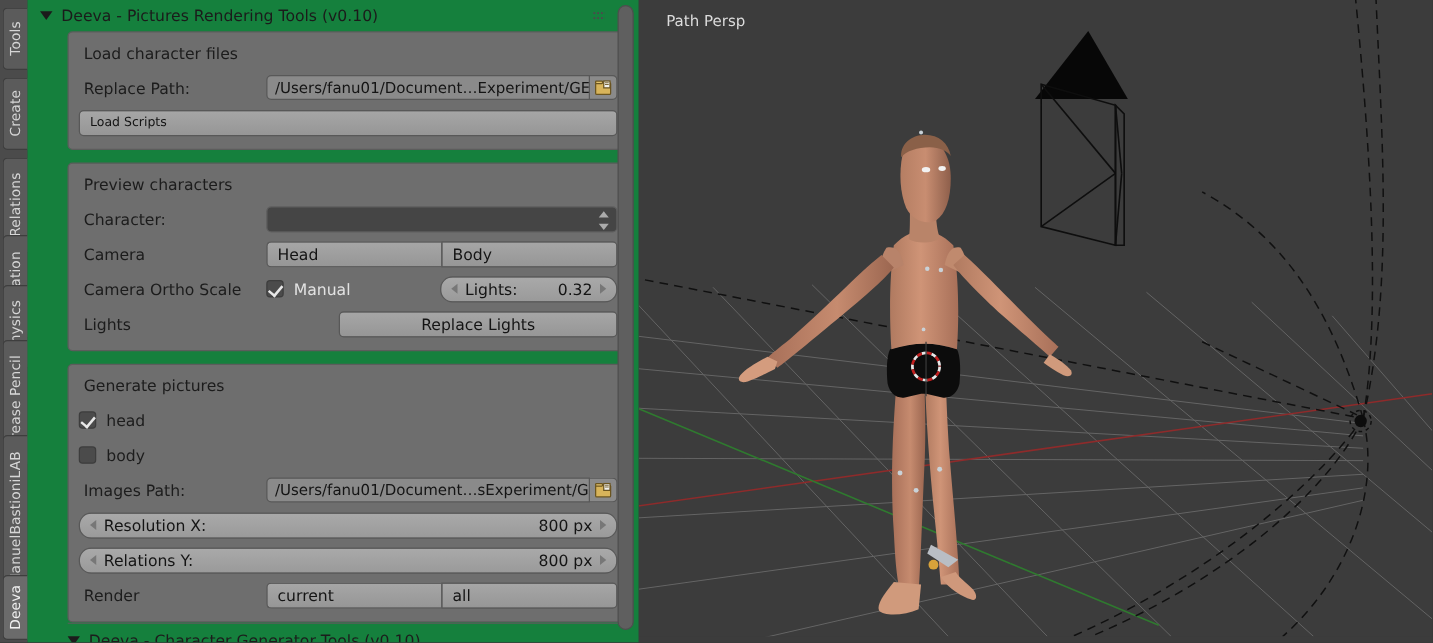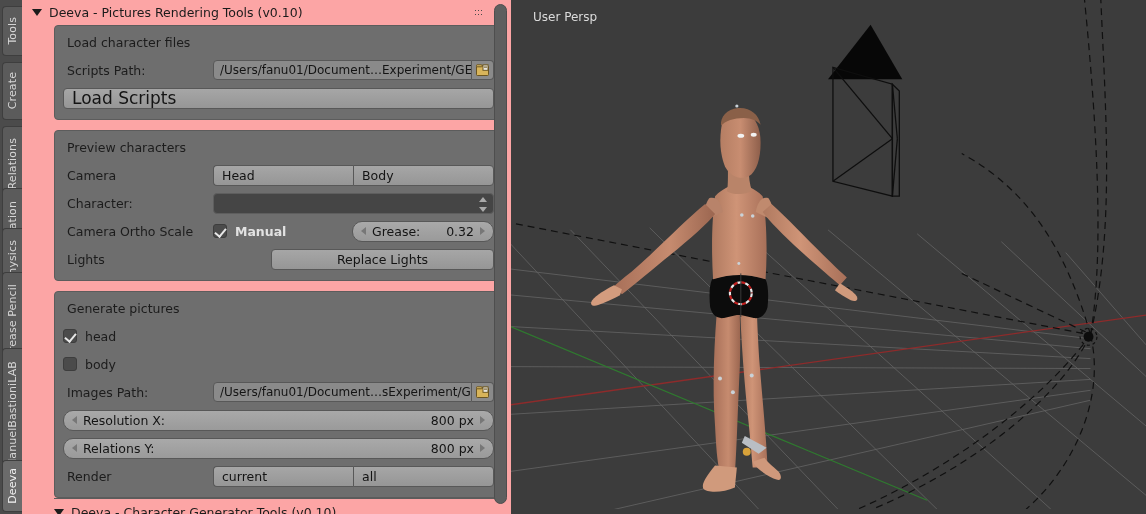--- a/index.html
+++ b/index.html
@@ -34,21 +34,21 @@
     writing-mode: vertical-rl;
     transform: rotate(180deg);
     white-space: nowrap;
     letter-spacing: .1px;
   }
   .vtab.active { background: #6b6b6b; color: #f0f0f0; }
 
   
   .panel {
     width: 489px; height: 514px;
-    background: #fca5a5;
+    background: #15803d;
     position: relative;
     flex: 0 0 489px;
     overflow: hidden;
   }
   .panel-header {
     height: 25px;
     display: flex; align-items: center;
     padding-left: 10px;
     color: #1b1b1b;
     font-size: 12.5px;
@@ -118,21 +118,21 @@
     display: flex; align-items: center; justify-content: center;
     cursor: pointer;
   }
   .wide-btn {
     width: 100%;
     height: 21px;
     background: linear-gradient(#a6a6a6, #969696);
     border: 1px solid #585858;
     border-radius: 4px;
     color: #141414;
-    font-size: 17px;
+    font-size: 10px;
     display: flex; align-items: center;
     padding-left: 8px;
     cursor: pointer;
   }
   .dropdown {
     flex: 1;
     height: 21px;
     background: #454545;
     border: 1px solid #5e5e5e;
     border-radius: 4px;
@@ -286,68 +286,68 @@
 
     <div class="panel-header">
       <div class="tri"></div>
       <span>Deeva - Pictures Rendering Tools (v0.10)</span>
     </div>
     <div class="grip"></div>
 
     <div class="box">
       <div class="box-title">Load character files</div>
       <div class="row">
-        <div class="lbl">Scripts Path:</div>
+        <div class="lbl">Replace Path:</div>
         <div class="txtfield">/Users/fanu01/Document…Experiment/GEN-5-JSON/</div>
         <div class="folder-btn">
           <svg width="14" height="13" viewBox="0 0 14 13">
             <rect x="0.5" y="2" width="12" height="9.5" rx="1" fill="#d8b45a" stroke="#6b5520"></rect>
             <rect x="0.5" y="0.8" width="5.5" height="2" rx="0.6" fill="#e3c36c" stroke="#6b5520"></rect>
             <rect x="7" y="0.8" width="5" height="5.5" fill="#f2f2ee" stroke="#6b5520"></rect>
             <line x1="8" y1="2.2" x2="11" y2="2.2" stroke="#6b5520" stroke-width="0.7"></line>
             <line x1="8" y1="3.6" x2="11" y2="3.6" stroke="#6b5520" stroke-width="0.7"></line>
           </svg>
         </div>
       </div>
       <div class="row">
         <div class="wide-btn">Load Scripts</div>
       </div>
     </div>
 
     <div class="box">
       <div class="box-title">Preview characters</div>
 
       <div class="row">
-        <div class="lbl">Camera</div>
-        <div class="split">
-          <div class="split-btn">Head</div>
-          <div class="split-btn">Body</div>
-        </div>
-      </div>
-
-      <div class="row">
         <div class="lbl">Character:</div>
         <div class="dropdown">
           <span></span>
           <div class="dd-arrows">
             <div class="ar-up"></div>
             <div class="ar-dn"></div>
           </div>
         </div>
       </div>
 
       <div class="row">
+        <div class="lbl">Camera</div>
+        <div class="split">
+          <div class="split-btn">Head</div>
+          <div class="split-btn">Body</div>
+        </div>
+      </div>
+
+      <div class="row">
         <div class="lbl">Camera Ortho Scale</div>
-        <div style="display:flex;align-items:center;width:148px;font-weight:bold;">
+        <div style="display:flex;align-items:center;width:148px;">
           <div class="cbox on"></div>
           <span class="cb-lbl light">Manual</span>
         </div>
         <div class="slider" style="width:150px;">
           <div class="sl-l"></div>
-          <span class="sl-name">Grease:</span>
+          <span class="sl-name">Lights:</span>
           <span class="sl-val">0.32</span>
           <div class="sl-r"></div>
         </div>
       </div>
 
 
       <div class="row">
         <div class="lbl">Lights</div>
         <div style="width:75px;"></div>
         <div class="pbtn" style="flex:0 0 223px;">Replace Lights</div>
@@ -410,21 +410,21 @@
       <div class="cu-line">
         <div class="tri" style="border-top-color:#1c1c1c;"></div>
         <span>Deeva - Character Generator Tools (v0.10)</span>
       </div>
     </div>
 
     <div class="scrollbar"></div>
   </div>
 
   <div class="viewport">
-    <div class="vp-label">User Persp</div>
+    <div class="vp-label">Path Persp</div>
 
     <svg class="vp-svg" viewBox="0 0 641 514" preserveAspectRatio="none">
       <defs>
         <linearGradient id="skinG" x1="0" y1="0" x2="1" y2="0">
           <stop offset="0%" stop-color="#b07a60"></stop>
           <stop offset="45%" stop-color="#cf9477"></stop>
           <stop offset="100%" stop-color="#a87059"></stop>
         </linearGradient>
         <linearGradient id="skinD" x1="0" y1="0" x2="1" y2="0">
           <stop offset="0%" stop-color="#a87059"></stop>

